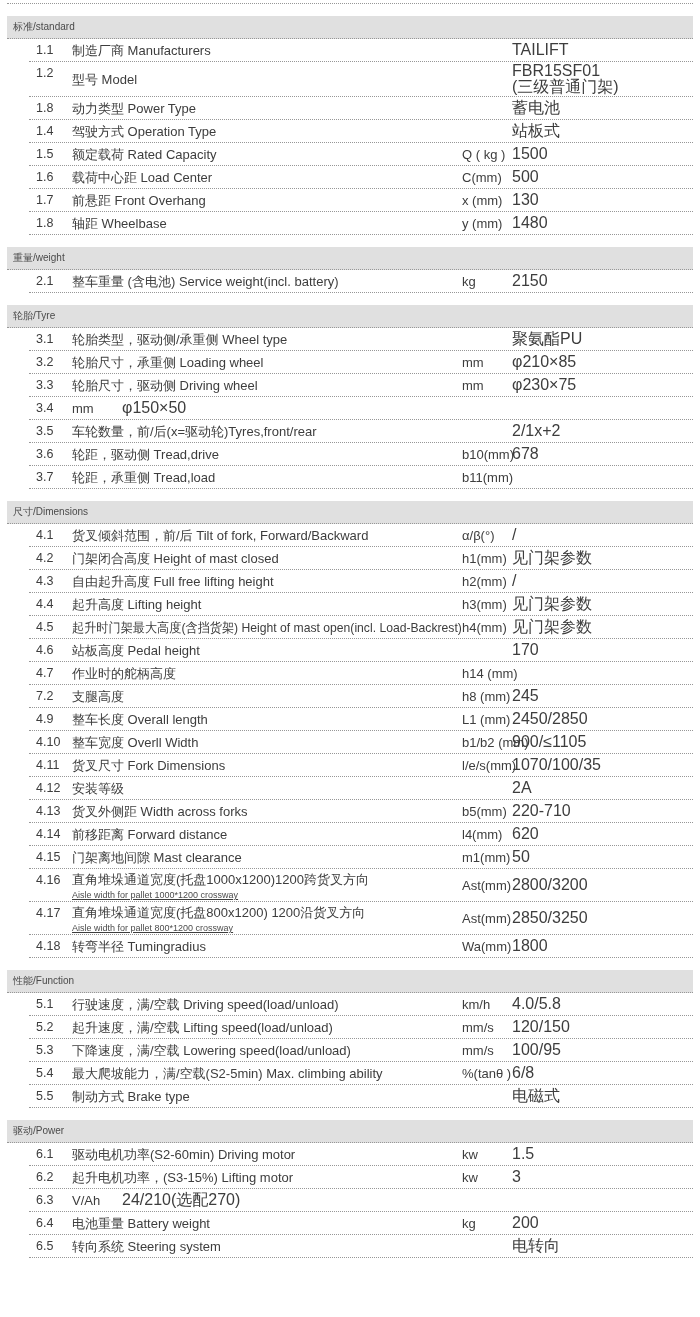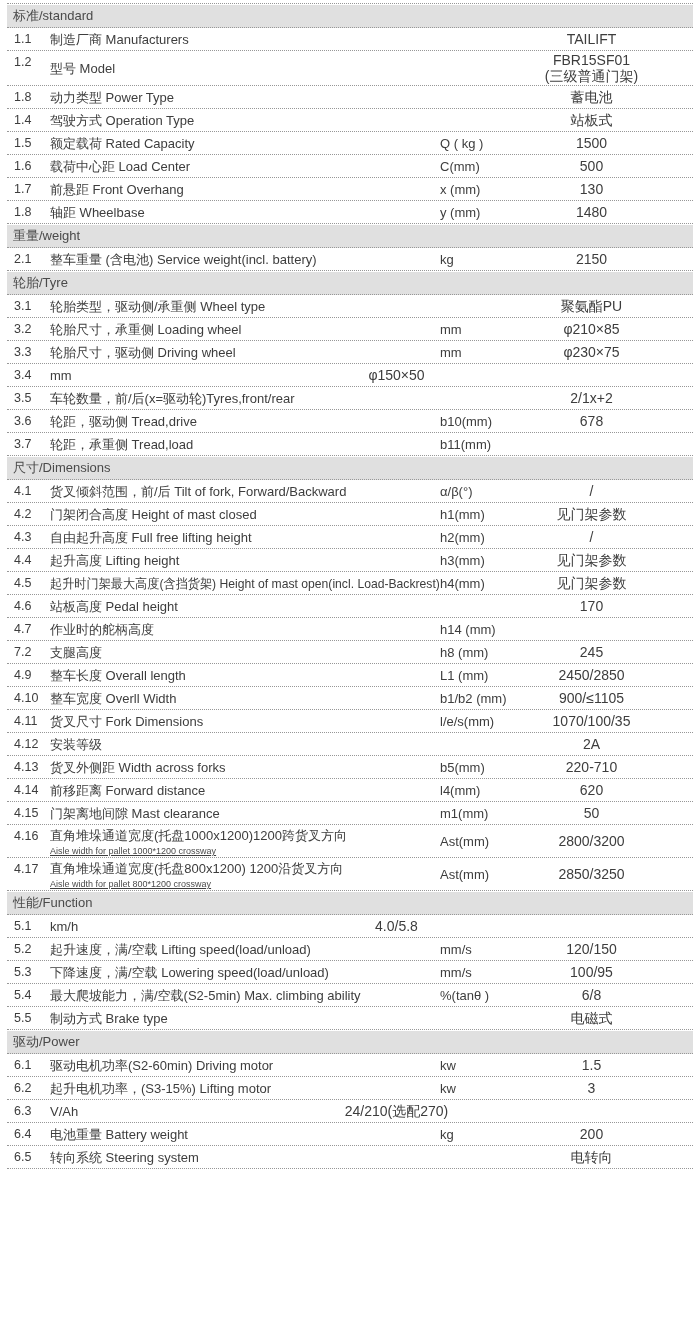--- a/index.html
+++ b/index.html
@@ -15,35 +15,36 @@
     color:var(--text-color);
     overflow:hidden;
   }
   .spec-table{
     margin:3px 7px 0 7px;
     border-top:1px dotted var(--divider);
   }
   .section-header{
     background:var(--header-bg);
     color:var(--header-color);
-    font-size:13px;
+    font-size:10px;
     line-height:22px;
     height:22px;
     padding:0 0 0 6px;
-    margin-top:1px;
+    margin-top:12px;
     border-bottom:1px dotted var(--divider);
     white-space:nowrap;
   }
   .spec-row{
     display:flex;
     align-items:center;
     min-height:23px;
     padding:1px 0;
     border-bottom:1px dotted var(--divider);
     box-sizing:border-box;
+    margin-left:22px;
   }
   .row-index{
     width:36px;
     padding-left:7px;
     flex:0 0 auto;
     font-size:12.5px;
     align-self:flex-start;
     padding-top:3px;
   }
   .spec-row.single .row-index{align-self:center;padding-top:0;}
@@ -67,22 +68,22 @@
   }
   .row-unit{
     flex:0 0 50px;
     width:50px;
     font-size:13px;
     white-space:nowrap;
     overflow:visible;
   }
   .row-value{
     flex:1 1 auto;
-    text-align:center;
-    font-size:14px;
+    text-align:left;
+    font-size:16px;
     line-height:16px;
     white-space:nowrap;
   }
 </style>
 </head>
 <body>
 
 <div class="spec-table">
     <div class="section-header">标准/standard</div>
     <div class="spec-row single">
@@ -345,23 +346,32 @@
       </div>
     </div>
     <div class="spec-row">
       <div class="row-index">4.17</div>
       <div class="row-labelwrap"><div class="row-label">直角堆垛通道宽度(托盘800x1200) 1200沿货叉方向</div><div class="row-sublabel">Aisle width for pallet 800*1200 crossway</div></div>
       <div class="row-unit">Ast(mm)</div>
       <div class="row-value">
         <div>2850/3250</div>
       </div>
     </div>
+    <div class="spec-row single">
+      <div class="row-index">4.18</div>
+      <div class="row-labelwrap"><div class="row-label">转弯半径 Tumingradius</div></div>
+      <div class="row-unit">Wa(mm)</div>
+      <div class="row-value">
+        <div>1800</div>
+      </div>
+    </div>
     <div class="section-header">性能/Function</div>
     <div class="spec-row single">
       <div class="row-index">5.1</div>
+      <div class="row-labelwrap"><div class="row-label">行驶速度，满/空载 Driving speed(load/unload)</div></div>
       <div class="row-unit">km/h</div>
       <div class="row-value">
         <div>4.0/5.8</div>
       </div>
     </div>
     <div class="spec-row single">
       <div class="row-index">5.2</div>
       <div class="row-labelwrap"><div class="row-label">起升速度，满/空载 Lifting speed(load/unload)</div></div>
       <div class="row-unit">mm/s</div>
       <div class="row-value">

